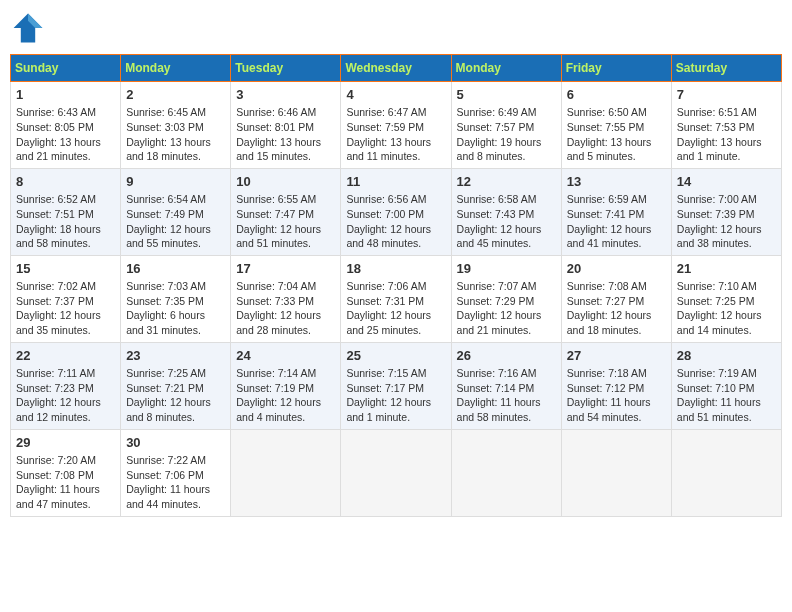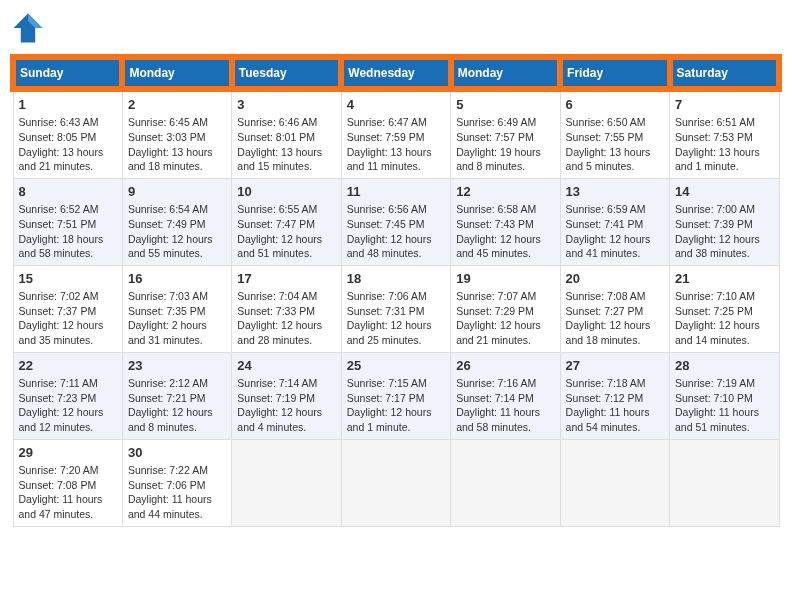--- a/index.html
+++ b/index.html
@@ -46,26 +46,26 @@
       font-size: 14px;
       color: #555;
     }
     table {
       width: 100%;
       border-collapse: collapse;
       font-size: 10.5px;
     }
     th {
       background-color: #1a6eb5;
-      color: #ffffff;
+      color: #bef264;
       padding: 6px 4px;
       text-align: left;
       font-size: 12px;
       font-weight: bold;
-      border: 6px solid #f97316;
+      border: 1px solid #f97316;
     }
     td {
       vertical-align: top;
       padding: 4px 5px;
       border: 1px solid #ddd;
       width: 14.28%;
       min-height: 80px;
       color: #333;
       line-height: 1.4;
     }
@@ -174,21 +174,21 @@
         </td>
         <td>
           <span class="day-num">10</span>
           <div>Sunrise: 6:55 AM</div>
           <div>Sunset: 7:47 PM</div>
           <div>Daylight: 12 hours and 51 minutes.</div>
         </td>
         <td>
           <span class="day-num">11</span>
           <div>Sunrise: 6:56 AM</div>
-          <div>Sunset: 7:45 PM</div>
+          <div>Sunset: 7:00 PM</div>
           <div>Daylight: 12 hours and 48 minutes.</div>
         </td>
         <td>
           <span class="day-num">12</span>
           <div>Sunrise: 6:58 AM</div>
           <div>Sunset: 7:43 PM</div>
           <div>Daylight: 12 hours and 45 minutes.</div>
         </td>
         <td>
           <span class="day-num">13</span>
@@ -207,21 +207,21 @@
         <td>
           <span class="day-num">15</span>
           <div>Sunrise: 7:02 AM</div>
           <div>Sunset: 7:37 PM</div>
           <div>Daylight: 12 hours and 35 minutes.</div>
         </td>
         <td>
           <span class="day-num">16</span>
           <div>Sunrise: 7:03 AM</div>
           <div>Sunset: 7:35 PM</div>
-          <div>Daylight: 2 hours and 31 minutes.</div>
+          <div>Daylight: 6 hours and 31 minutes.</div>
         </td>
         <td>
           <span class="day-num">17</span>
           <div>Sunrise: 7:04 AM</div>
           <div>Sunset: 7:33 PM</div>
           <div>Daylight: 12 hours and 28 minutes.</div>
         </td>
         <td>
           <span class="day-num">18</span>
           <div>Sunrise: 7:06 AM</div>
@@ -249,21 +249,21 @@
       </tr>
       <tr class="row-alt">
         <td>
           <span class="day-num">22</span>
           <div>Sunrise: 7:11 AM</div>
           <div>Sunset: 7:23 PM</div>
           <div>Daylight: 12 hours and 12 minutes.</div>
         </td>
         <td>
           <span class="day-num">23</span>
-          <div>Sunrise: 2:12 AM</div>
+          <div>Sunrise: 7:25 AM</div>
           <div>Sunset: 7:21 PM</div>
           <div>Daylight: 12 hours and 8 minutes.</div>
         </td>
         <td>
           <span class="day-num">24</span>
           <div>Sunrise: 7:14 AM</div>
           <div>Sunset: 7:19 PM</div>
           <div>Daylight: 12 hours and 4 minutes.</div>
         </td>
         <td>

